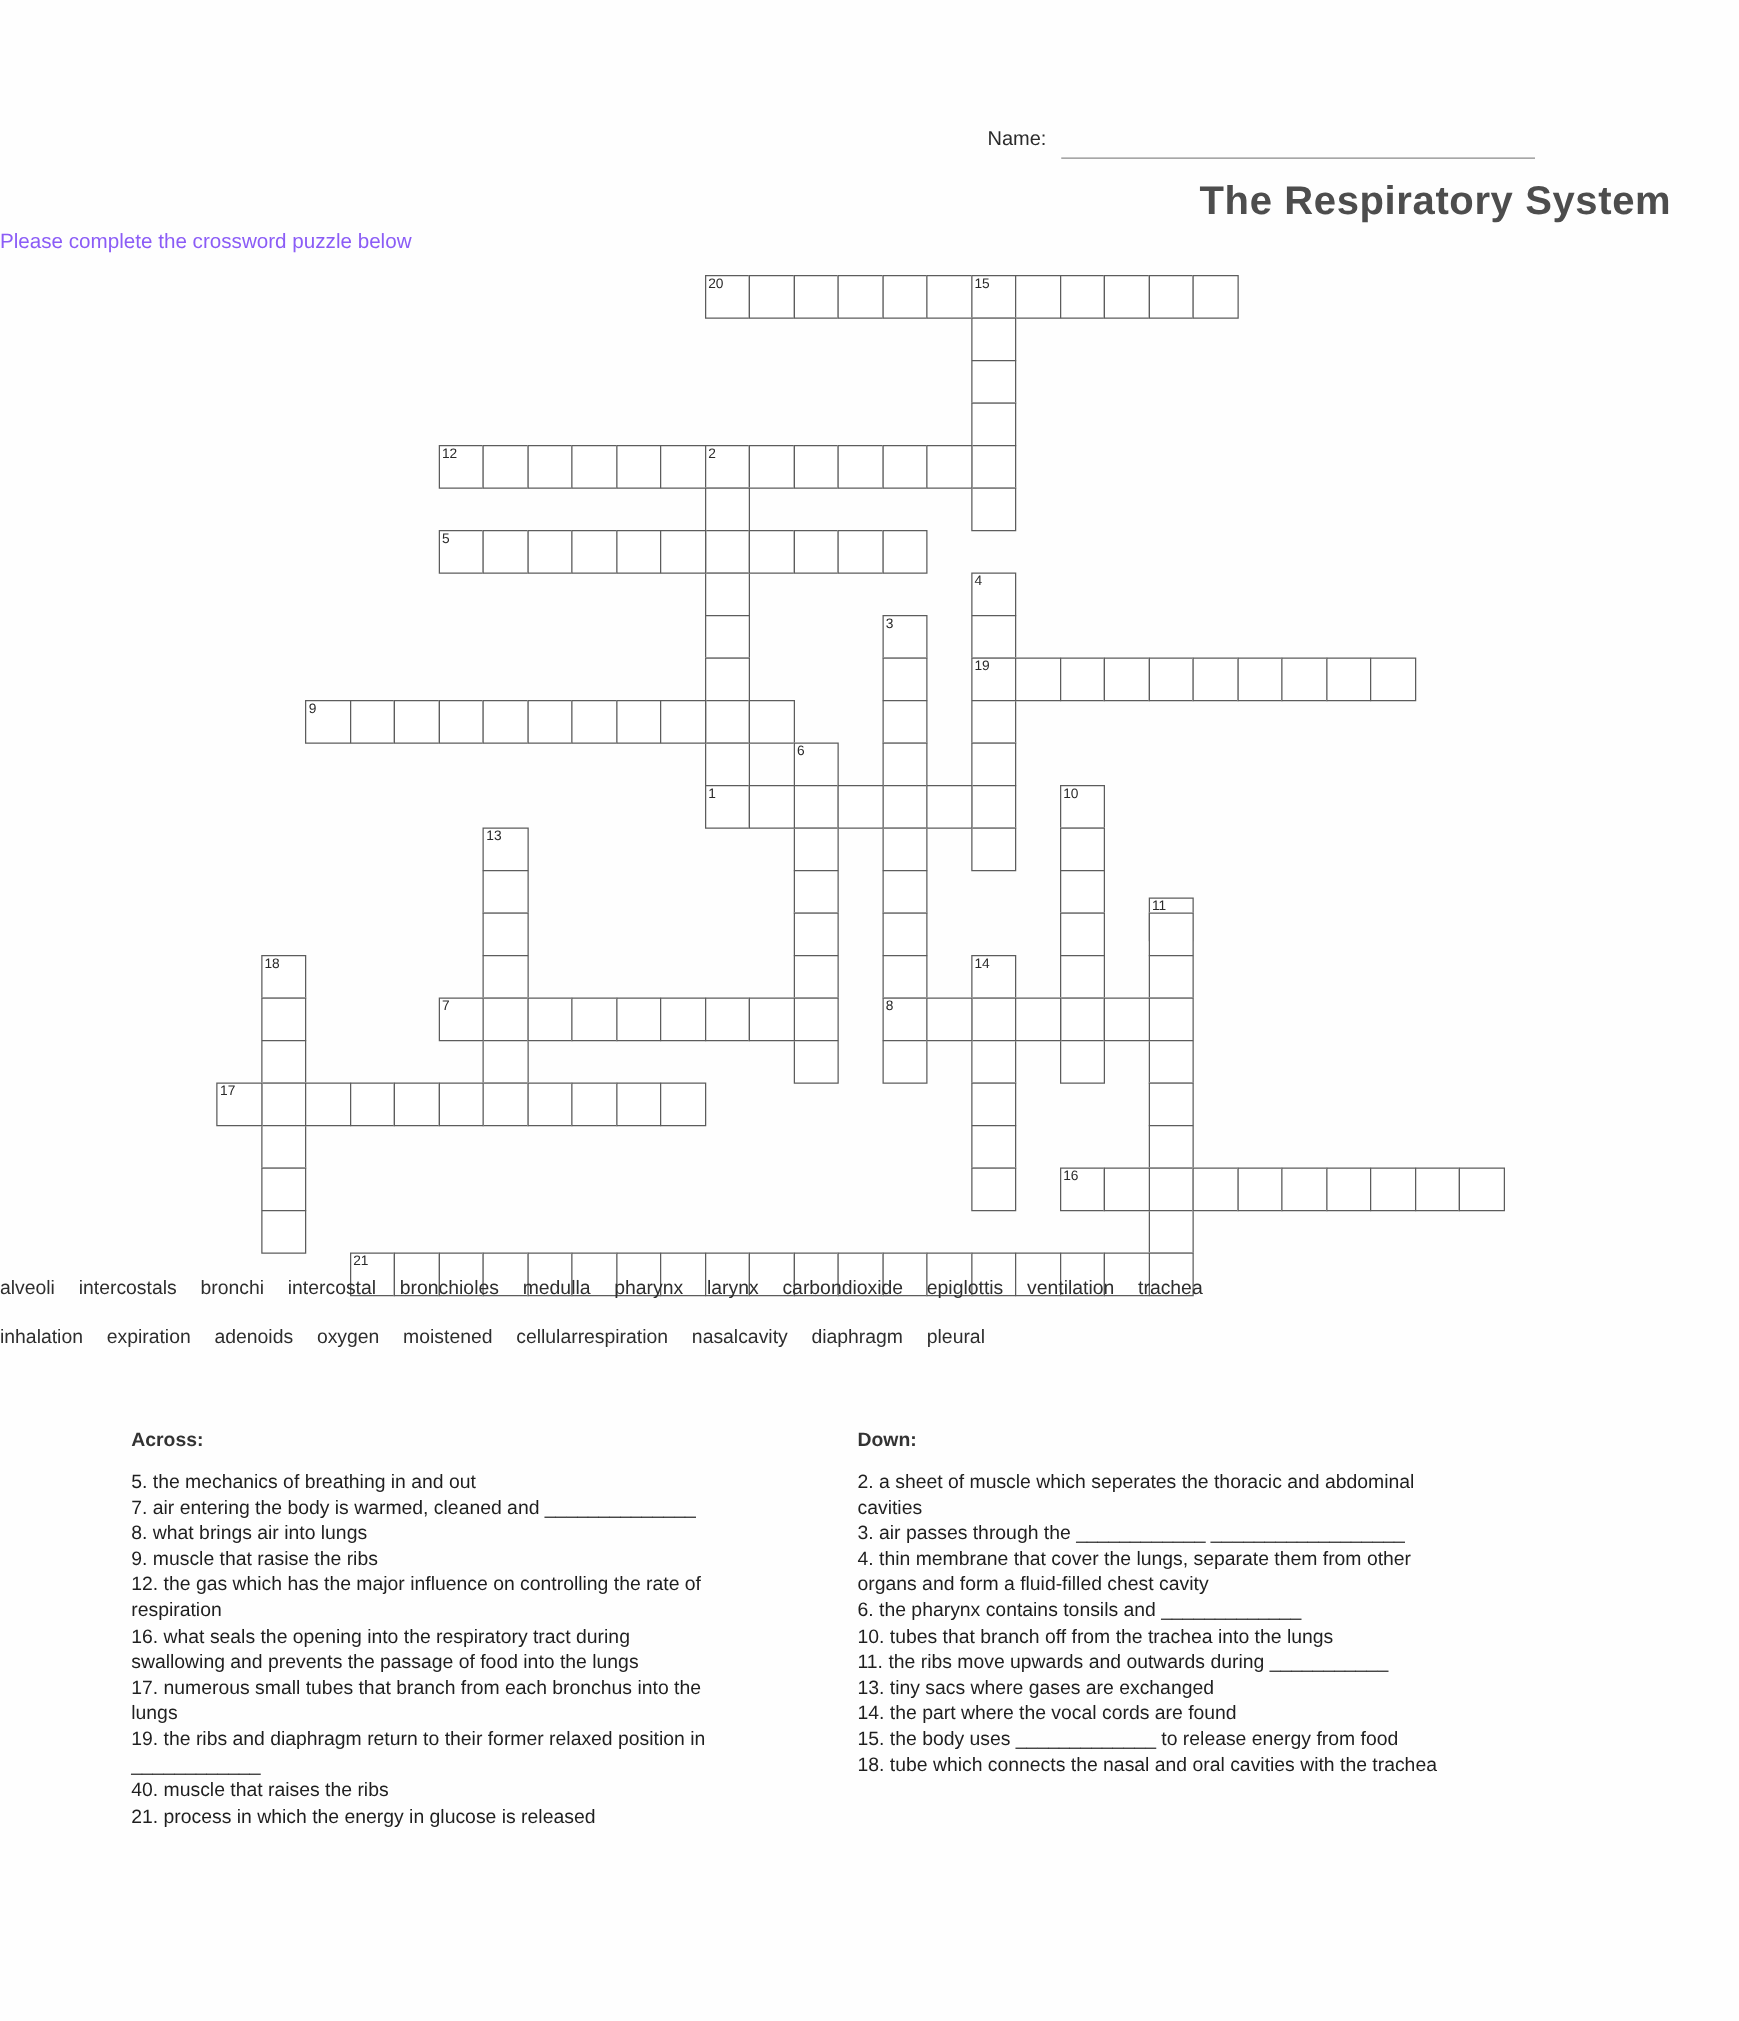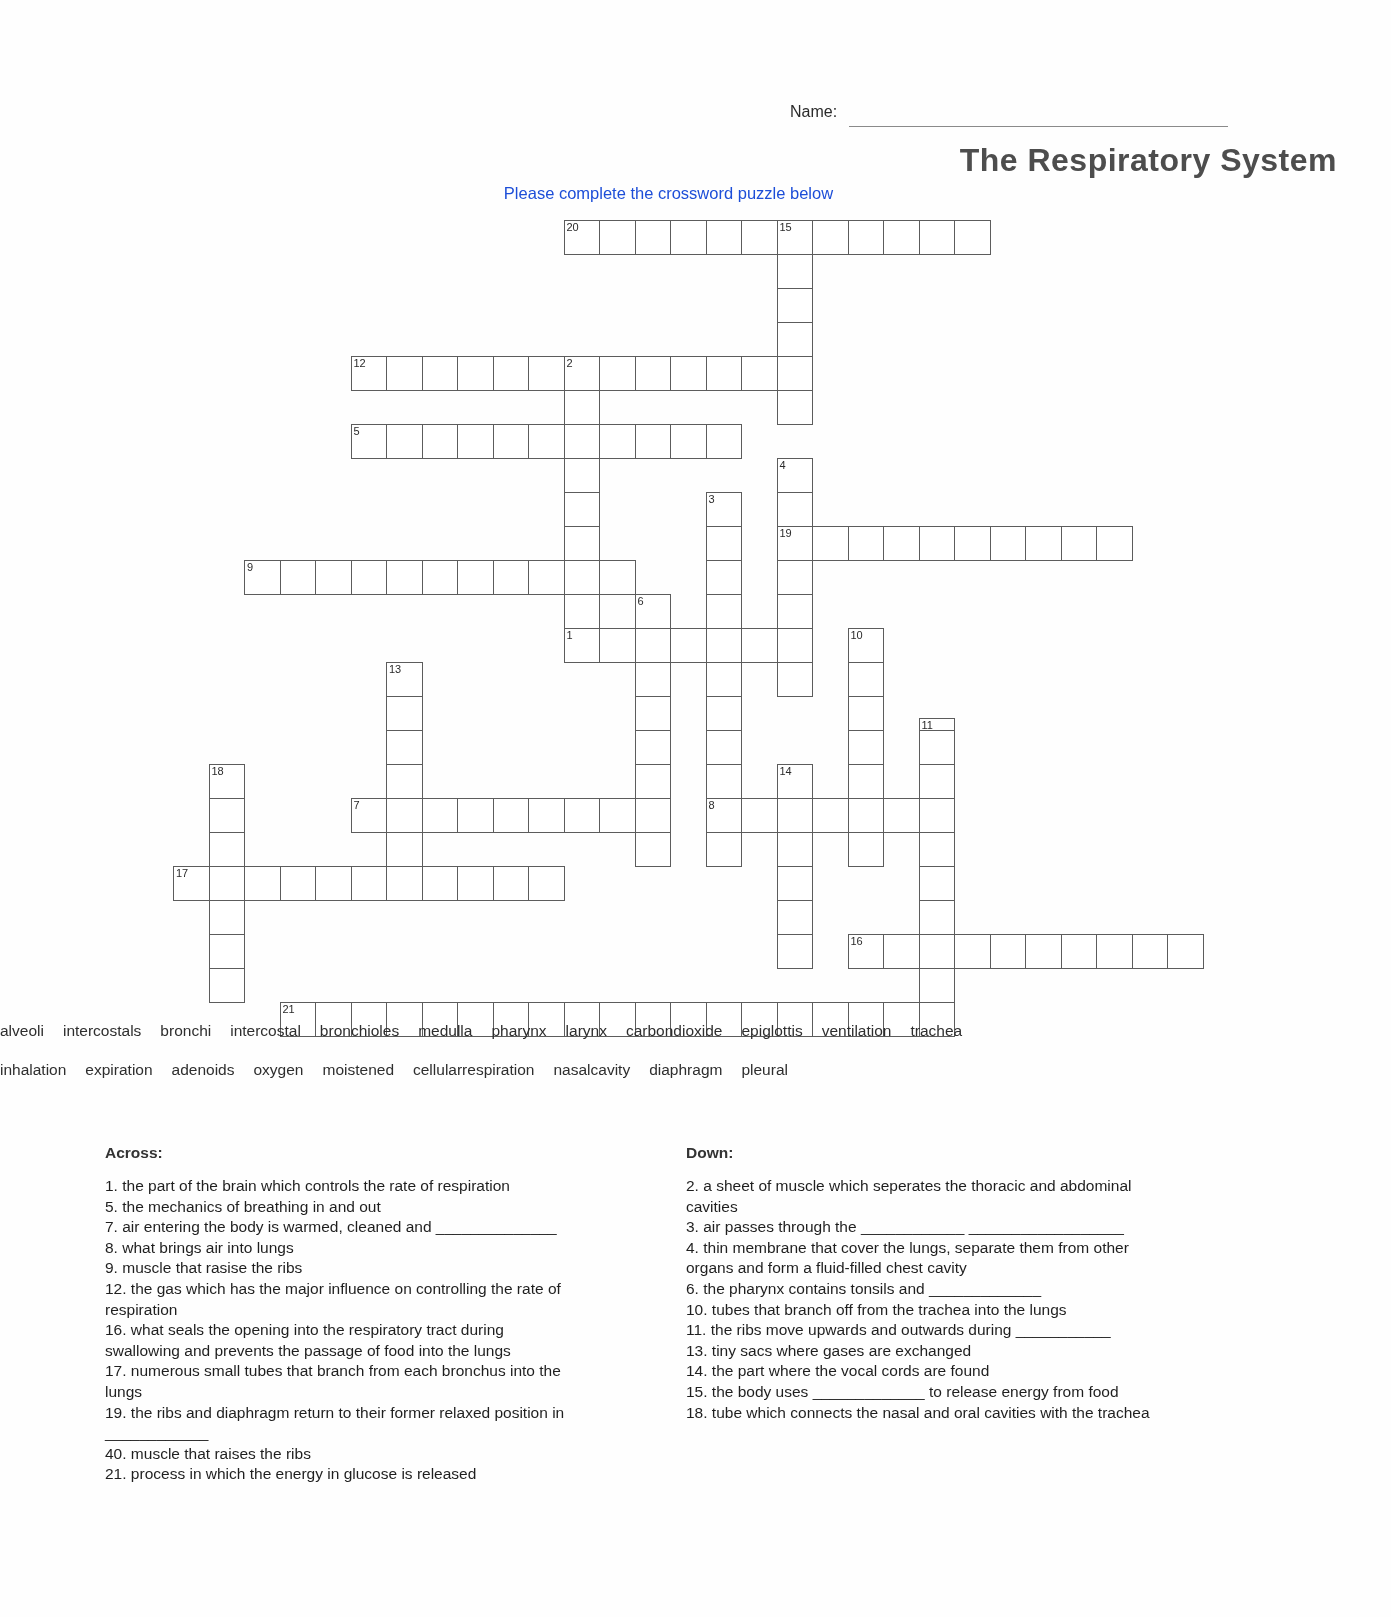--- a/index.html
+++ b/index.html
@@ -10,22 +10,22 @@
   .name-row { position:absolute; top:103px; left:790px; font-size:16px; color:#2b2b2b; }
   .name-line {
     position:absolute; top:101px; left:849px; width:379px; height:25px;
     border-bottom:1.6px solid #8a8a8a;
   }
   .title {
     position:absolute; top:142px; left:0; width:1337px; text-align:right;
     font-size:32px; font-weight:bold; color:#4d4d4d; letter-spacing:0.5px;
   }
   .subtitle {
-    position:absolute; top:184px; left:0; width:1337px; text-align:center;
-    font-size:16.5px; color:#1d4ed8;
+    position:absolute; top:184px; left:0; width:1337px; 
+    font-size:16.5px; color:#8b5cf6;
   }
   .grid { position:absolute; left:173px; top:220px; width:1031px; height:817px; }
   .cell {
     position:absolute; box-sizing:border-box; width:36.5px; height:35px;
     background:#fff; border:1px solid #5c5c5c;
   }
   .cell-num {
     position:absolute; top:0px; left:2px; font-size:11px; color:#2a2a2a; line-height:13px;
   }
   .word-bank-row {
@@ -299,21 +299,20 @@
       <span>cellularrespiration</span>
       <span>nasalcavity</span>
       <span>diaphragm</span>
       <span>pleural</span>
     </div>
 
   <div class="clue-heading across">Across:</div>
   <div class="clue-heading down">Down:</div>
 
   <div class="clue-list across" id="acrossList">
-      <div class="clue">1. the part of the brain which controls the rate of respiration</div>
       <div class="clue">5. the mechanics of breathing in and out</div>
       <div class="clue">7. air entering the body is warmed, cleaned and ______________</div>
       <div class="clue">8. what brings air into lungs</div>
       <div class="clue">9. muscle that rasise the ribs</div>
       <div class="clue">12. the gas which has the major influence on controlling the rate of
 respiration</div>
       <div class="clue">16. what seals the opening into the respiratory tract during
 swallowing and prevents the passage of food into the lungs</div>
       <div class="clue">17. numerous small tubes that branch from each bronchus into the
 lungs</div>

